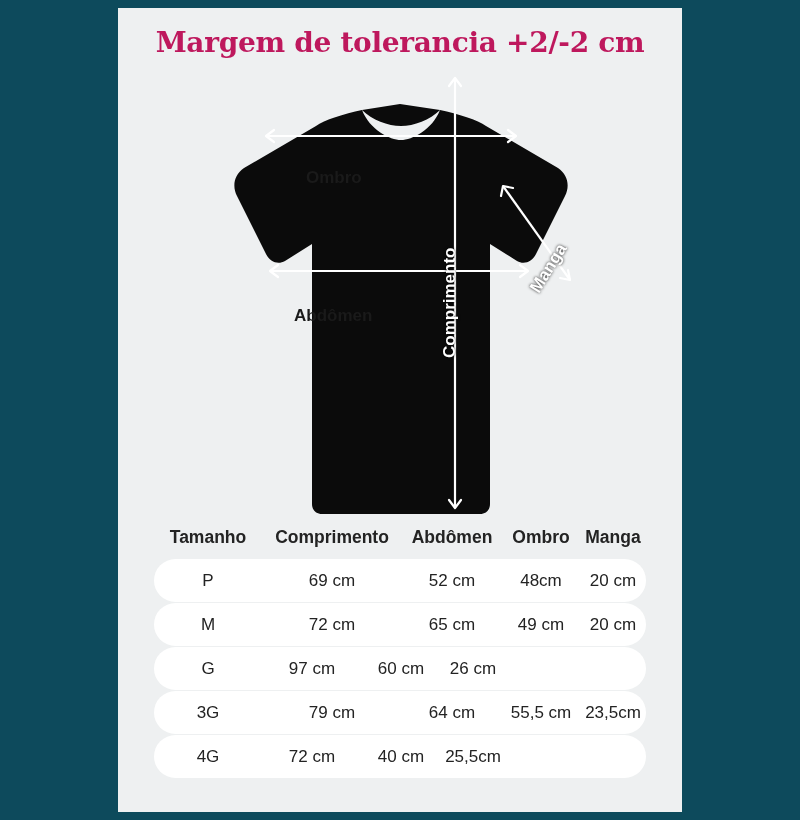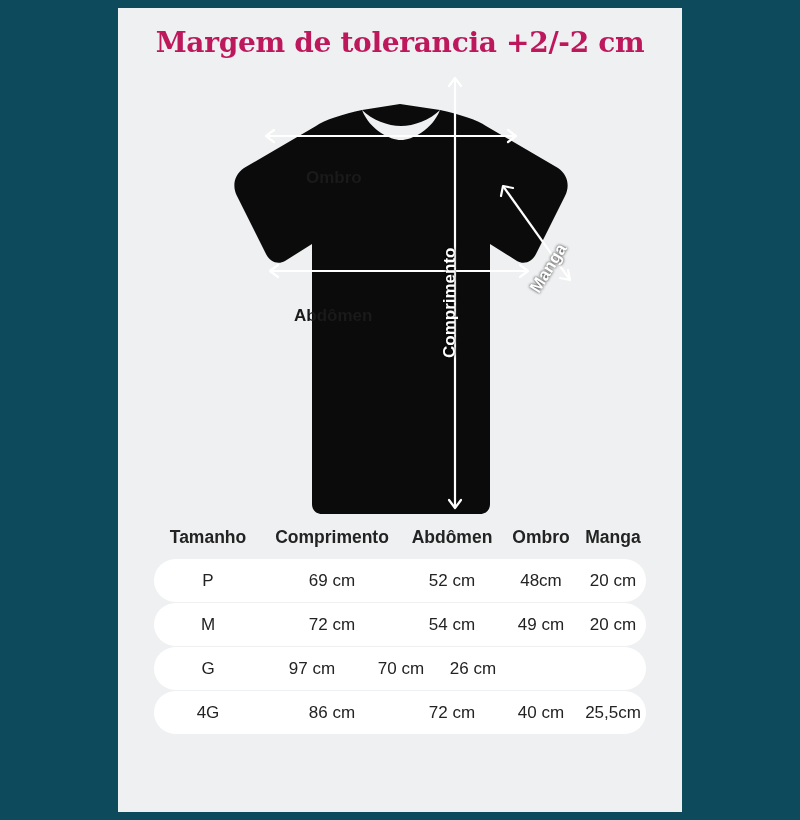--- a/index.html
+++ b/index.html
@@ -186,33 +186,39 @@
       <div class="row body">
         <div class="c c0">P</div>
         <div class="c c1">69 cm</div>
         <div class="c c2">52 cm</div>
         <div class="c c3">48cm</div>
         <div class="c c4">20 cm</div>
       </div>
       <div class="row body">
         <div class="c c0">M</div>
         <div class="c c1">72 cm</div>
-        <div class="c c2">54 cm</div>
+        <div class="c c2">65 cm</div>
         <div class="c c3">49 cm</div>
         <div class="c c4">20 cm</div>
       </div>
       <div class="row body">
         <div class="c c0">G</div>
         <div class="c c2">97 cm</div>
-        <div class="c c3">70 cm</div>
+        <div class="c c3">60 cm</div>
         <div class="c c4">26 cm</div>
       </div>
       <div class="row body">
+        <div class="c c0">3G</div>
+        <div class="c c1">79 cm</div>
+        <div class="c c2">64 cm</div>
+        <div class="c c3">55,5 cm</div>
+        <div class="c c4">23,5cm</div>
+      </div>
+      <div class="row body">
         <div class="c c0">4G</div>
-        <div class="c c1">86 cm</div>
         <div class="c c2">72 cm</div>
         <div class="c c3">40 cm</div>
         <div class="c c4">25,5cm</div>
       </div>
     </div>
 
   </div>
 </div>
 
 </body></html>

